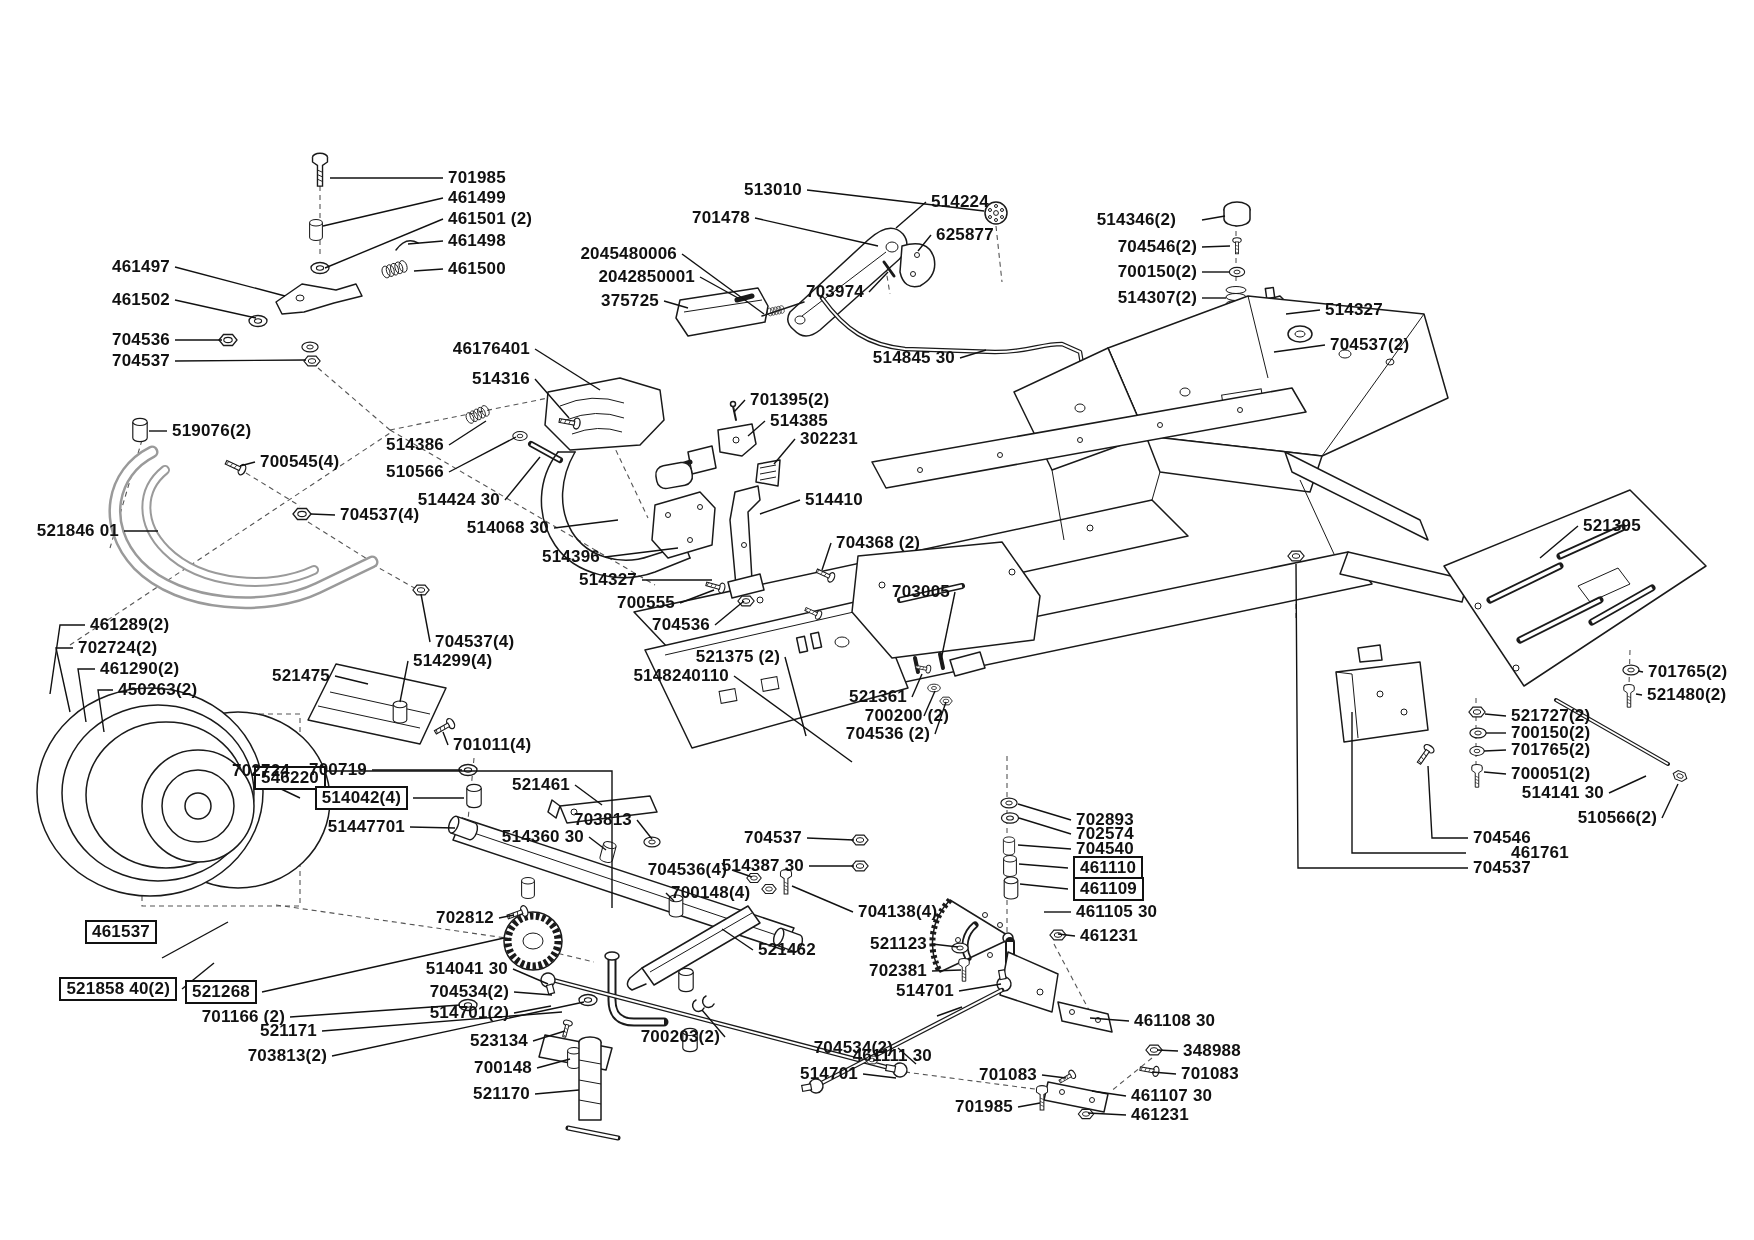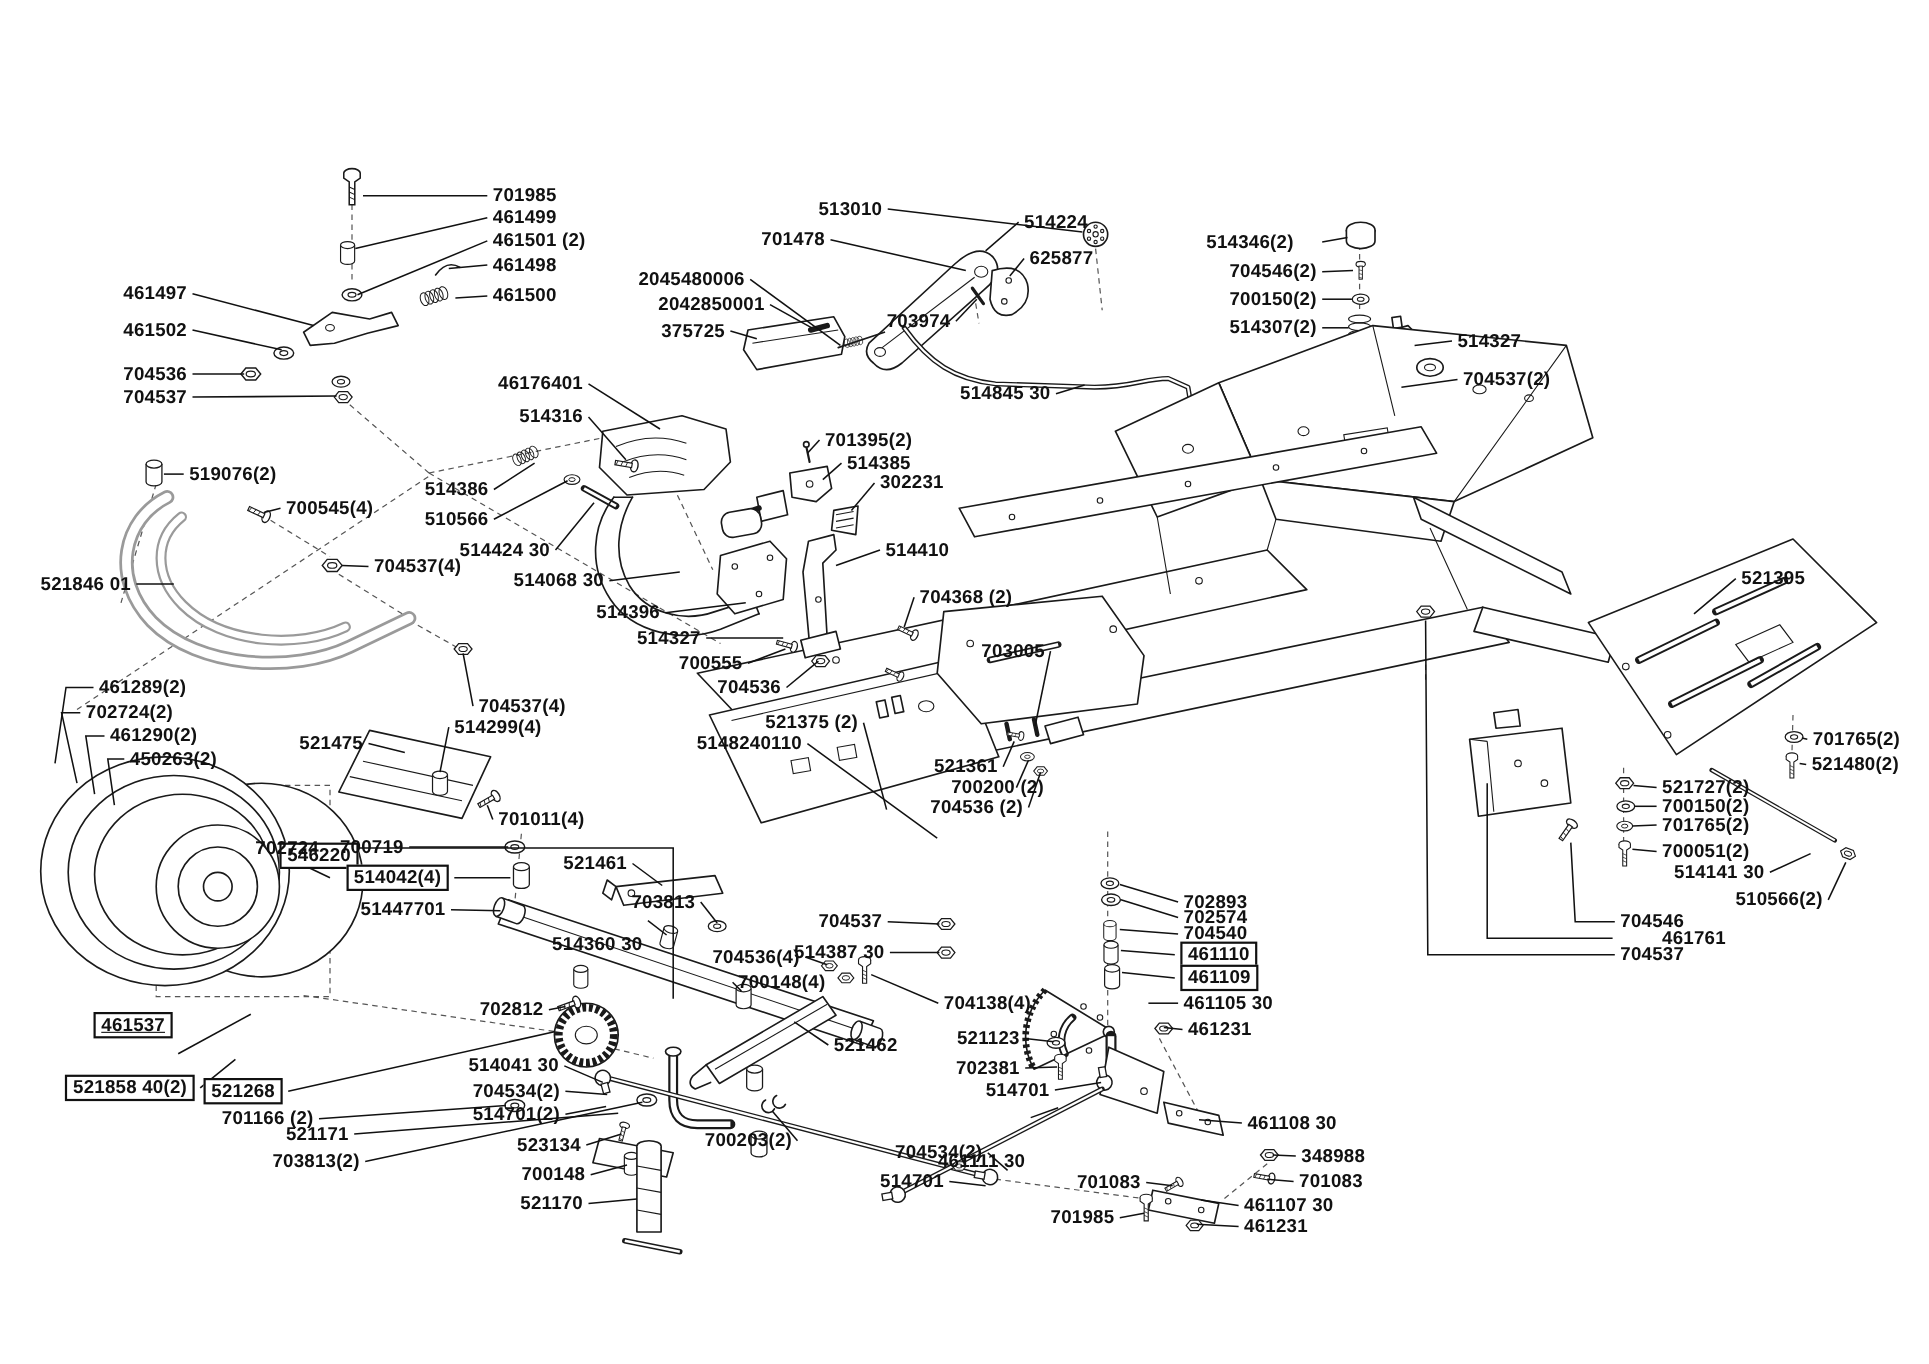--- a/index.html
+++ b/index.html
@@ -576,25 +576,25 @@
       <div class="label" style="top: 771px; right: 1464px;">702724</div>
       <div class="label" style="top: 676px; right: 1424px;">521475</div>
       <div class="label" style="top: 642px; left: 435px;">704537(4)</div>
       <div class="label" style="top: 661px; left: 413px;">514299(4)</div>
       <div class="label" style="top: 770px; right: 1387px;">700719</div>
       <div class="label" style="top: 745px; left: 453px;">701011(4)</div>
       <div class="label boxed" style="top: 798px; right: 1346px;">514042(4)</div>
       <div class="label" style="top: 827px; right: 1349px;">51447701</div>
       <div class="label" style="top: 785px; right: 1184px;">521461</div>
       <div class="label" style="top: 820px; right: 1122px;">703813</div>
-      <div class="label" style="top: 859px; right: 1170px; margin-left: 44px;">514360 30</div>
+      <div class="label" style="top: 837px; right: 1170px; margin-left: 44px;">514360 30</div>
       <div class="label" style="top: 870px; right: 1027px;">704536(4)</div>
       <div class="label" style="top: 893px; left: 671px;">700148(4)</div>
       <div class="label" style="top: 918px; right: 1260px;">702812</div>
-      <div class="label boxed" style="top: 932px; right: 1597px; text-decoration: underline;">461537</div>
+      <div class="label boxed" style="top: 932px; right: 1597px;">461537</div>
       <div class="label boxed" style="top: 989px; right: 1577px;">521858 40(2)</div>
       <div class="label boxed" style="top: 992px; right: 1497px;">521268</div>
       <div class="label" style="top: 1017px; right: 1469px;">701166 (2)</div>
       <div class="label" style="top: 1031px; right: 1437px;">521171</div>
       <div class="label" style="top: 1056px; right: 1427px;">703813(2)</div>
       <div class="label" style="top: 969px; right: 1246px;">514041 30</div>
       <div class="label" style="top: 992px; right: 1245px;">704534(2)</div>
       <div class="label" style="top: 1013px; right: 1245px;">514701(2)</div>
       <div class="label" style="top: 1041px; right: 1226px;">523134</div>
       <div class="label" style="top: 1068px; right: 1222px;">700148</div>

